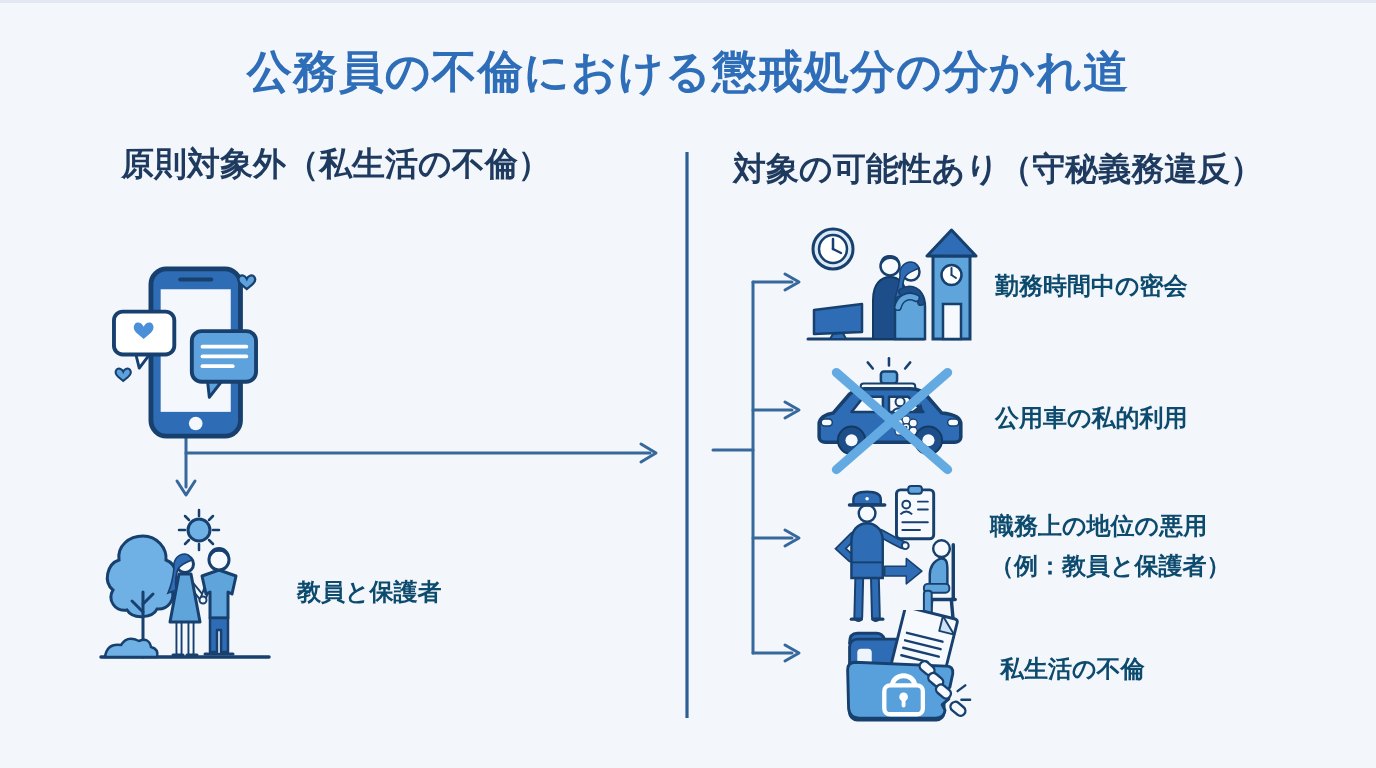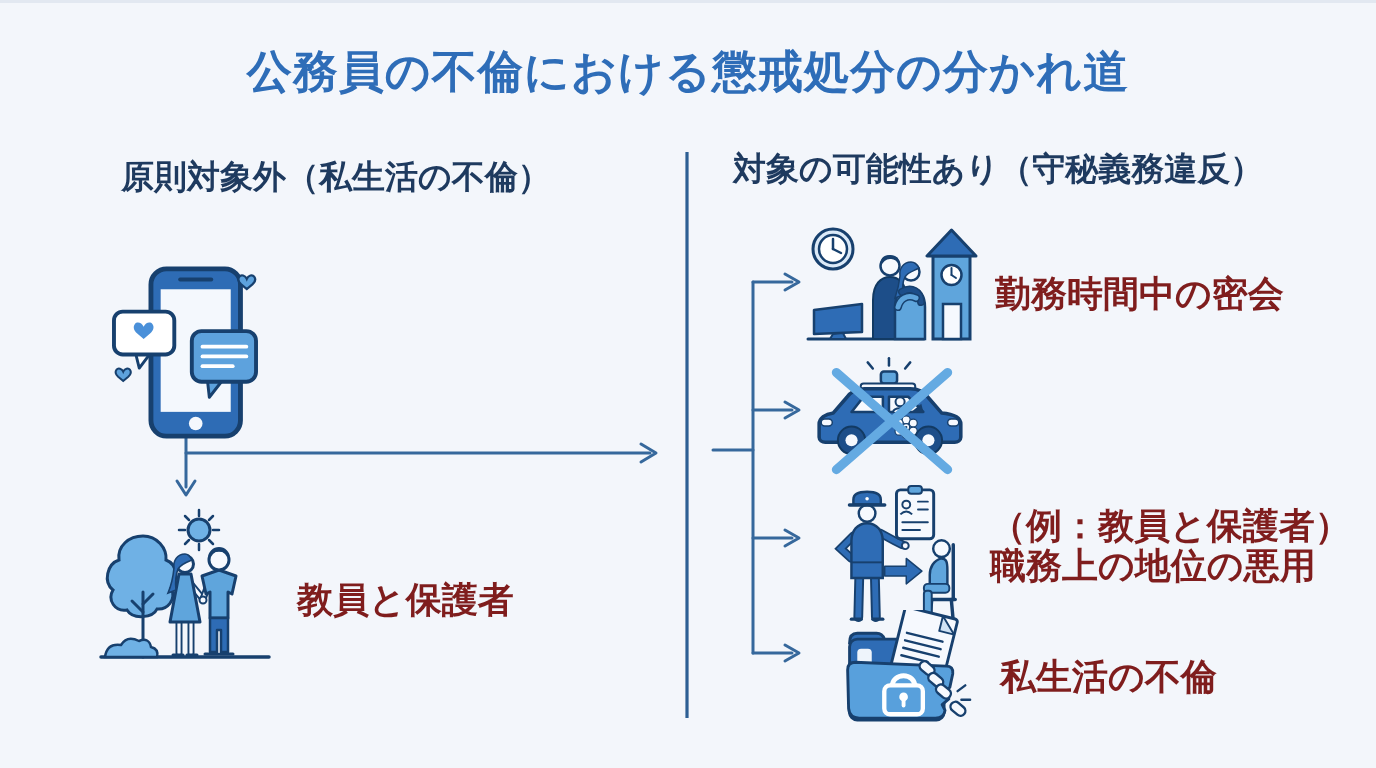--- a/index.html
+++ b/index.html
@@ -10,35 +10,35 @@
     overflow:hidden;
   }
   .canvas{position:relative;width:1376px;height:768px;}
   .abs{position:absolute;}
   .top-edge{left:0;top:0;width:1376px;height:3px;background:#e2e8f1;}
   .title{
     left:0;top:42px;width:1376px;text-align:center;margin:0;
     font-size:45px;font-weight:800;color:#2e6db8;letter-spacing:1px;
   }
   .col-header{font-size:33px;font-weight:800;color:#1e3a5f;white-space:nowrap;}
-  .item-label{font-size:36px;font-weight:700;color:#7f1d1d;white-space:nowrap;}
+  .item-label{font-size:24px;font-weight:700;color:#0c4a6e;white-space:nowrap;}
   .two-line{line-height:40px;}
   svg{display:block;}
   .connectors{left:0;top:0;pointer-events:none;}
 </style>
 </head>
 <body>
 
 <div class="canvas">
 
   <div class="abs top-edge"></div>
 
   <h1 class="abs title">公務員の不倫における懲戒処分の分かれ道</h1>
 
-  <div class="abs col-header" style="left:121px;top:155px;">原則対象外（私生活の不倫）</div>
+  <div class="abs col-header" style="left:121px;top:142px;">原則対象外（私生活の不倫）</div>
   <div class="abs col-header" style="left:733px;top:147px;">対象の可能性あり（守秘義務違反）</div>
 
   <svg class="abs connectors" width="1376" height="768" viewBox="0 0 1376 768">
     <g stroke="#36689c" stroke-width="3" fill="none" stroke-linecap="round" stroke-linejoin="round">
       <path d="M186 433 V487"></path>
       <path d="M177 481 L186 495 L195 481"></path>
       <path d="M186 453 H650"></path>
       <path d="M641 444 L656 453 L641 462"></path>
       <path d="M713 450 H753"></path>
       <path d="M753 282 V653"></path>
@@ -207,20 +207,21 @@
       <circle cx="45" cy="83" r="13.5" fill="#1d4e89" stroke="#123a63" stroke-width="2"></circle>
       <circle cx="45" cy="83" r="6" fill="#f6f9fe"></circle>
       <circle cx="121" cy="83" r="13.5" fill="#1d4e89" stroke="#123a63" stroke-width="2"></circle>
       <circle cx="121" cy="83" r="6" fill="#f6f9fe"></circle>
     </g>
     <g stroke="#64aae2" stroke-width="9" stroke-linecap="round">
       <line x1="30" y1="16" x2="140" y2="112"></line>
       <line x1="140" y1="16" x2="30" y2="112"></line>
     </g>
   </svg>
+  <div class="abs item-label" style="left:995px;top:402px;">公用車の私的利用</div>
 
   <svg class="abs" style="left:824px;top:484px;" width="142" height="142" viewBox="0 0 145 145">
     <g>
       <g stroke="#17406e" stroke-width="9" stroke-linecap="round" fill="none">
           <path d="M30 53 L17 66 L28 76"></path>
           <path d="M57 50 L72 58 L80 62"></path>
         </g>
       <g stroke="#2e6cb5" stroke-width="5.5" stroke-linecap="round" fill="none">
           <path d="M30 53 L17 66 L28 76"></path>
           <path d="M57 50 L72 58 L80 62"></path>
@@ -266,22 +267,22 @@
           <path d="M130 118 L132 140"></path>
       </g>
       <path d="M120 76 C112 78 108 85 108 93 L108 106 L126 106 L126 88 C126 80 125 76 120 76 Z" fill="#5fa5dc" stroke="#17406e" stroke-width="2.5"></path>
       <rect x="102" y="102" width="26" height="9" rx="4" fill="#5fa5dc" stroke="#17406e" stroke-width="2"></rect>
       <rect x="102" y="109" width="8" height="26" rx="3" fill="#5fa5dc" stroke="#17406e" stroke-width="2"></rect>
       <circle cx="120" cy="66" r="8.5" fill="#f6f9fe" stroke="#17406e" stroke-width="2.5"></circle>
       <line x1="98" y1="137" x2="112" y2="137" stroke="#17406e" stroke-width="3" stroke-linecap="round"></line>
     </g>
   </svg>
   <div class="abs item-label two-line" style="left:990px;top:506px;">
+    <div>職務上の地位の悪用</div>
     <div>（例：教員と保護者）</div>
-    <div>職務上の地位の悪用</div>
   </div>
 
   <svg class="abs" style="left:838px;top:610px;" width="135" height="116" viewBox="0 0 140 120">
     <g>
       <path d="M12 34 Q12 24 20 24 L40 24 Q46 24 48 30 L48 36 Z" fill="#2e6cb5" stroke="#17406e" stroke-width="3"></path>
       <rect x="12" y="30" width="98" height="84" rx="8" fill="#2e6cb5" stroke="#17406e" stroke-width="3"></rect>
       <rect x="20" y="40" width="15" height="66" rx="4" fill="#eef4fb"></rect>
     </g>
     <g transform="rotate(14 88 40)">
       <rect x="60" y="2" width="56" height="76" rx="3" fill="#f6f9fe" stroke="#17406e" stroke-width="3"></rect>

